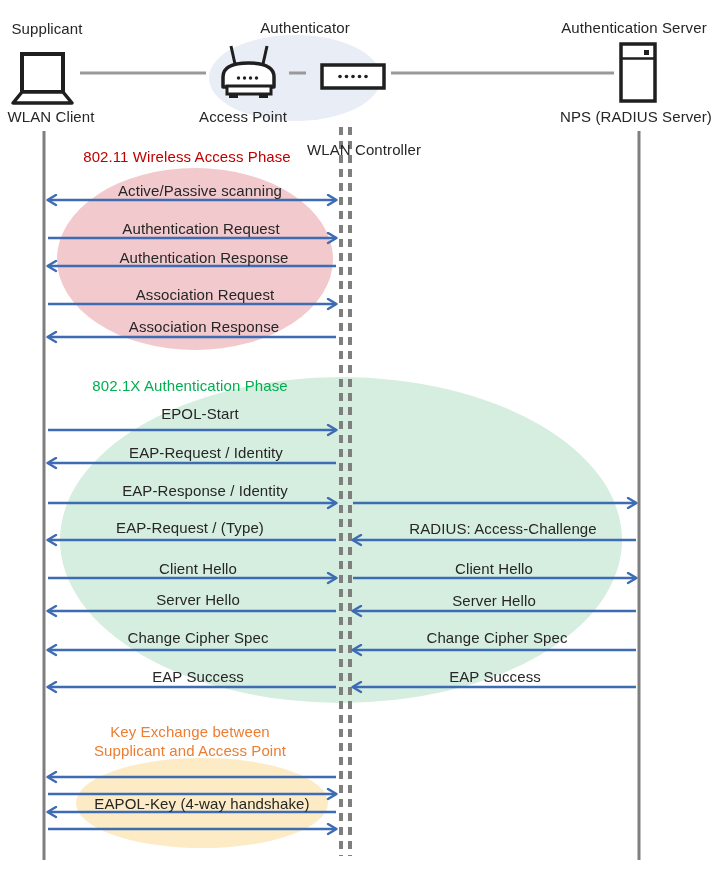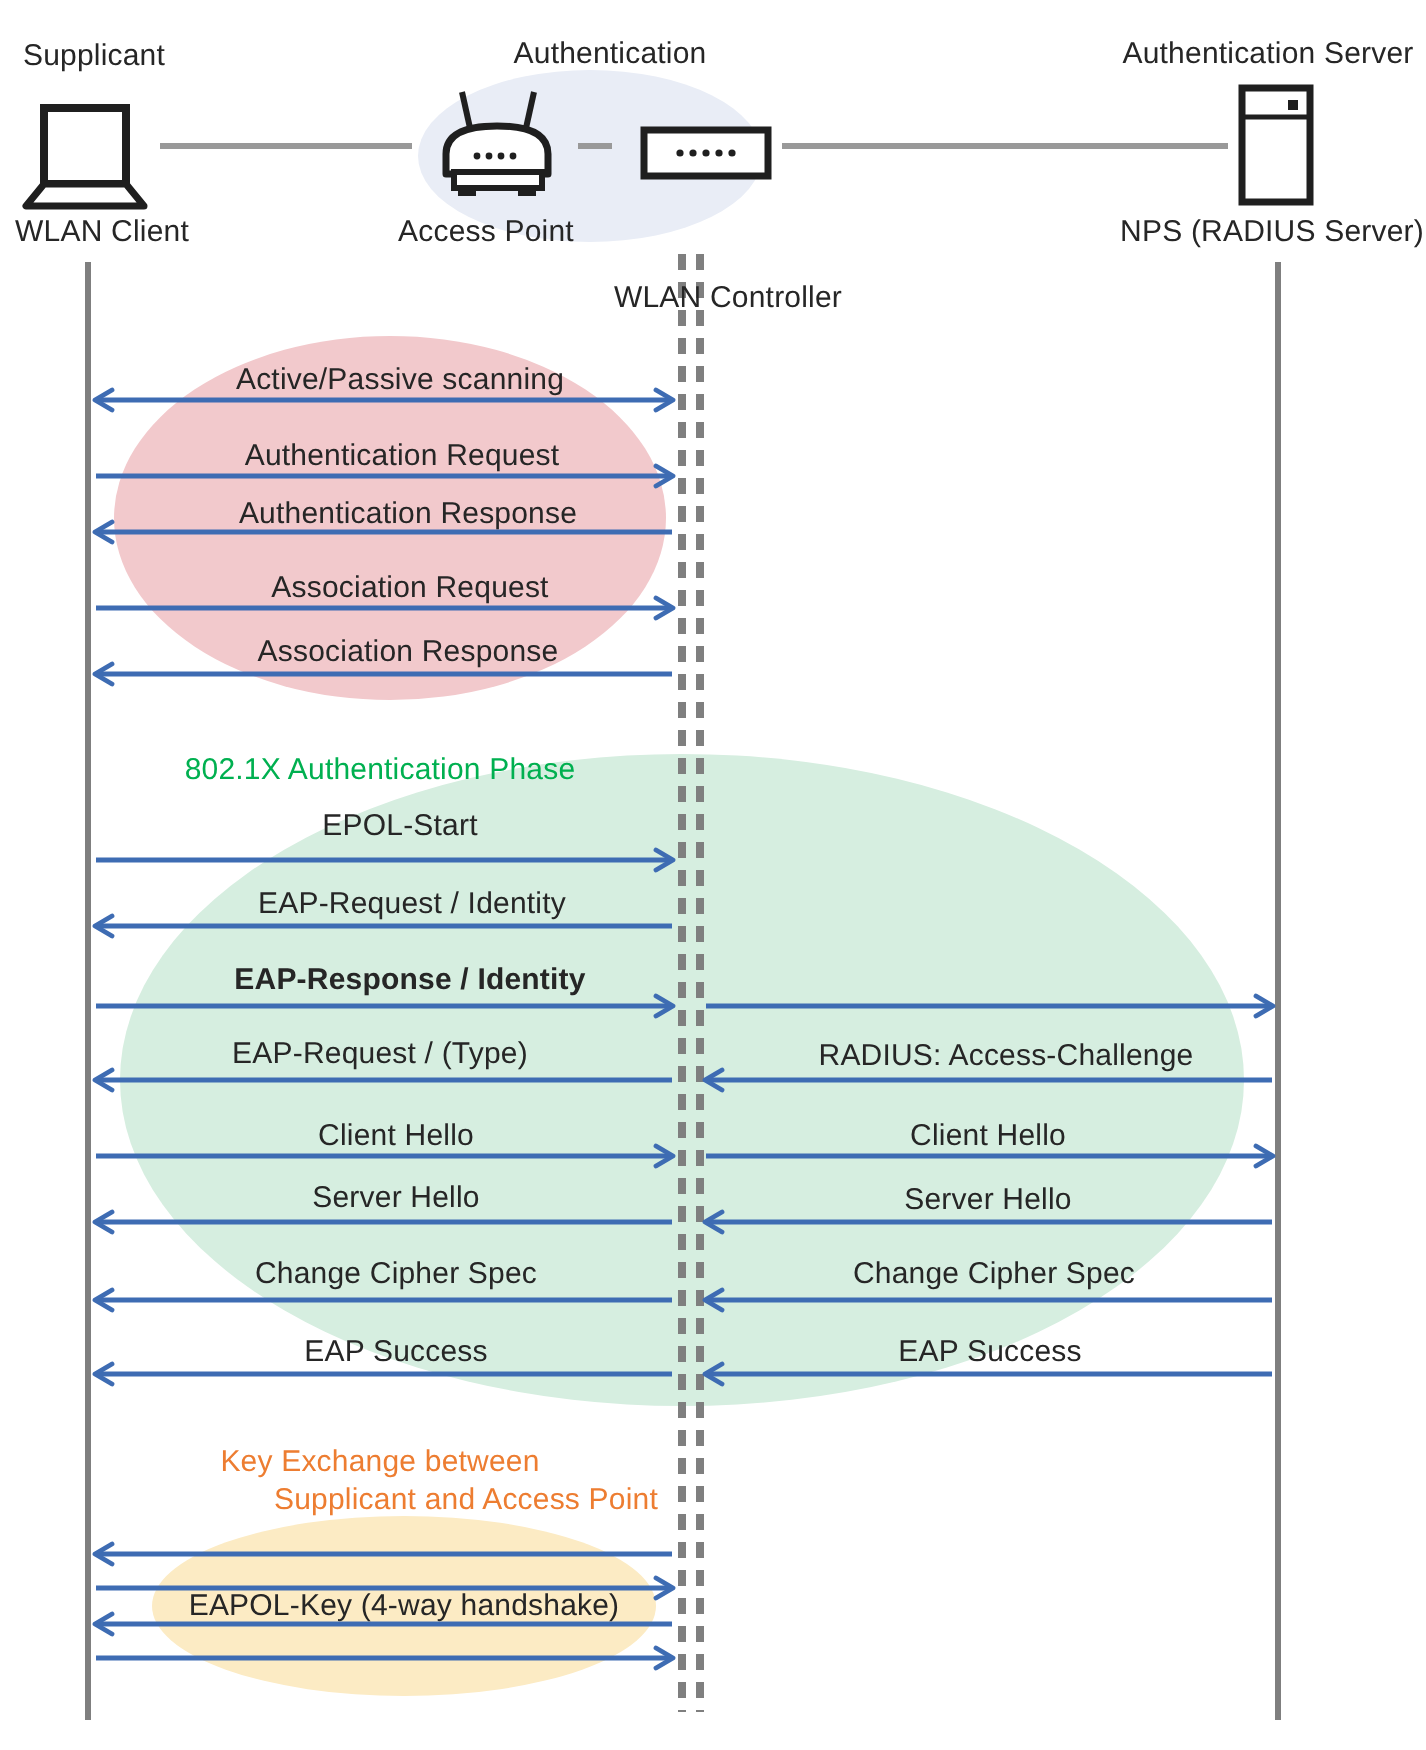--- a/index.html
+++ b/index.html
@@ -113,46 +113,47 @@
       <line x1="636" y1="687" x2="353" y2="687" marker-end="url(#ah)"></line>
 
       <line x1="336" y1="777" x2="48" y2="777" marker-end="url(#ah)"></line>
       <line x1="48" y1="794" x2="336" y2="794" marker-end="url(#ah)"></line>
       <line x1="336" y1="812" x2="48" y2="812" marker-end="url(#ah)"></line>
       <line x1="48" y1="829" x2="336" y2="829" marker-end="url(#ah)"></line>
     </g>
   </svg>
 
   <div class="lbl" style="left:47px;  top:28px;">Supplicant</div>
-  <div class="lbl" style="left:305px; top:27px;">Authentication</div>
+  <div class="lbl" style="left:305px; top:27px;">Authenticator</div>
   <div class="lbl" style="left:634px; top:27px;">Authentication Server</div>
 
   <div class="lbl" style="left:51px;  top:116px;">WLAN Client</div>
   <div class="lbl" style="left:243px; top:116px;">Access Point</div>
   <div class="lbl" style="left:364px; top:116px;margin-top:33px;">WLAN Controller</div>
   <div class="lbl" style="left:636px; top:116px;">NPS (RADIUS Server)</div>
 
+  <div class="lbl t-red" style="left:187px; top:156px;">802.11 Wireless Access Phase</div>
   <div class="lbl" style="left:200px; top:190px;">Active/Passive scanning</div>
   <div class="lbl" style="left:201px; top:228px;">Authentication Request</div>
   <div class="lbl" style="left:204px; top:257px;">Authentication Response</div>
   <div class="lbl" style="left:205px; top:294px;">Association Request</div>
   <div class="lbl" style="left:204px; top:326px;">Association Response</div>
 
   <div class="lbl t-green" style="left:190px; top:385px;">802.1X Authentication Phase</div>
   <div class="lbl" style="left:200px; top:413px;">EPOL-Start</div>
   <div class="lbl" style="left:206px; top:452px;">EAP-Request / Identity</div>
-  <div class="lbl" style="left:205px; top:490px;font-weight:bold;">EAP-Response / Identity</div>
+  <div class="lbl" style="left:205px; top:490px;">EAP-Response / Identity</div>
   <div class="lbl" style="left:190px; top:527px;">EAP-Request / (Type)</div>
   <div class="lbl" style="left:503px; top:528px;">RADIUS: Access-Challenge</div>
   <div class="lbl" style="left:198px; top:568px;">Client Hello</div>
   <div class="lbl" style="left:494px; top:568px;">Client Hello</div>
   <div class="lbl" style="left:198px; top:599px;">Server Hello</div>
   <div class="lbl" style="left:494px; top:600px;">Server Hello</div>
   <div class="lbl" style="left:198px; top:637px;">Change Cipher Spec</div>
   <div class="lbl" style="left:497px; top:637px;">Change Cipher Spec</div>
   <div class="lbl" style="left:198px; top:676px;">EAP Success</div>
   <div class="lbl" style="left:495px; top:676px;">EAP Success</div>
 
   <div class="lbl t-orange" style="left:190px; top:731px;">Key Exchange between</div>
-  <div class="lbl t-orange" style="left:190px; top:750px;margin-left:43px;">Supplicant and Access Point</div>
+  <div class="lbl t-orange" style="left:190px; top:750px;">Supplicant and Access Point</div>
   <div class="lbl" style="left:202px; top:803px;">EAPOL-Key (4-way handshake)</div>
 
 </div>
 
 </body></html>

